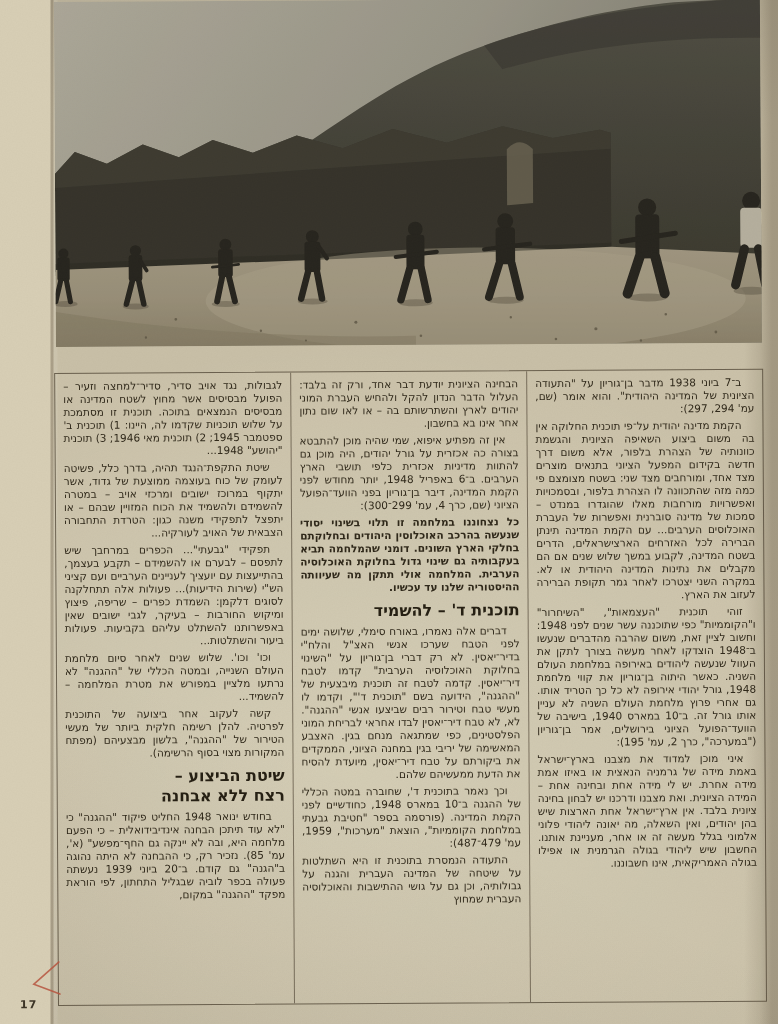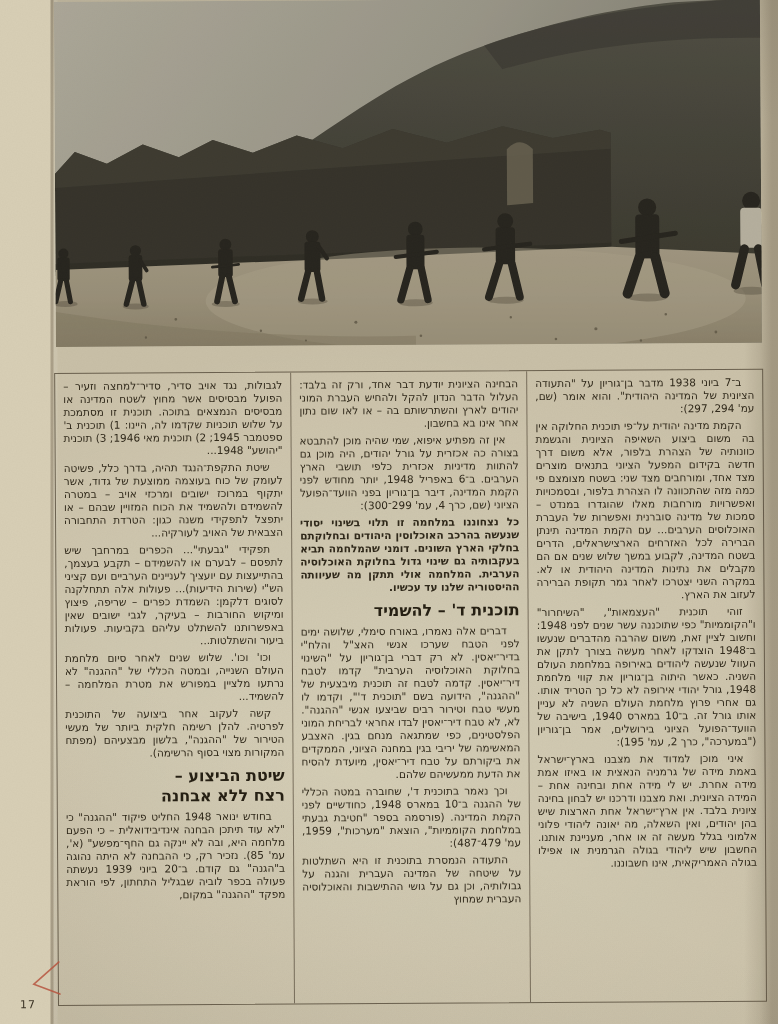--- a/index.html
+++ b/index.html
@@ -45,21 +45,21 @@
     direction:rtl;
   }
   .col p.ind{text-indent:13px;}
   .col p.bold{font-weight:bold;}
   .head{
     font-weight:bold;font-size:16px;line-height:20px;color:#241e12;
     text-align:right;margin:7px 0 4px;white-space:pre-line;direction:rtl;
   }
   .pagenum{
     position:absolute;left:17px;top:996px;
-    font-size:11px;font-weight:normal;color:#3b3325;letter-spacing:1px;
+    font-size:11px;font-weight:bold;color:#3b3325;letter-spacing:1px;
   }
   .checkmark{position:absolute;left:24px;top:956px;width:36px;height:44px;}
   .grain{position:absolute;inset:0;pointer-events:none;opacity:.05;}
 </style>
 </head>
 <body>
 
 <div class="paper"></div>
 
 <div class="tilt">

